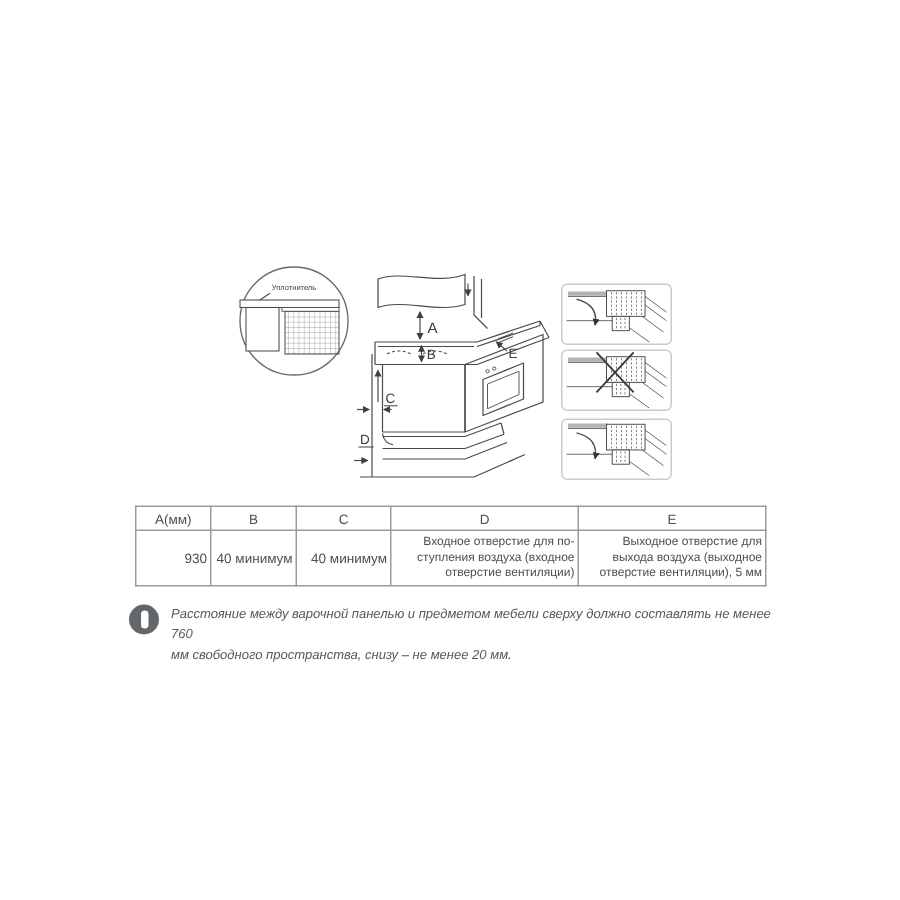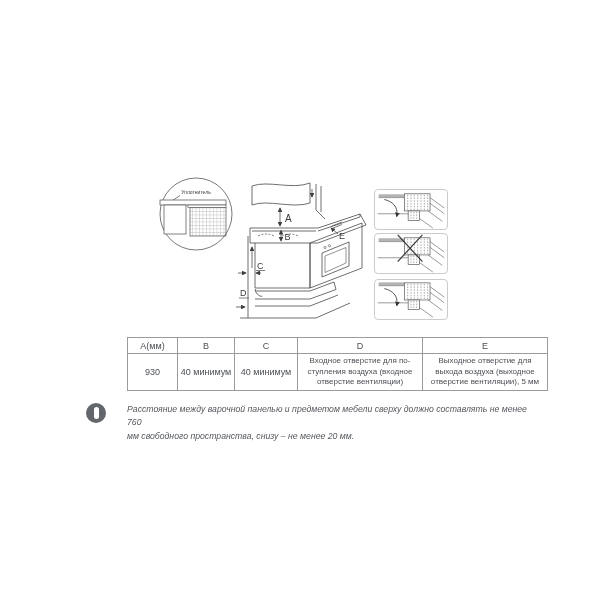--- a/index.html
+++ b/index.html
@@ -5,33 +5,33 @@
   html,body{margin:0;padding:0;background:#fff;}
   .page{position:relative;width:600px;height:600px;background:#ffffff;overflow:hidden;
         font-family:"Liberation Sans",sans-serif;color:#4b4f54;}
   .abs{position:absolute;}
   
   .vent-box{position:absolute;left:374px;width:74px;height:41px;border:1px solid #cbcbcb;
             border-radius:4px;background:#fff;box-sizing:border-box;}
   .vent-box svg{display:block;width:100%;height:100%;}
   
   .clearance-table{position:absolute;left:90px;top:337px;width:420px;border-collapse:collapse;
-                   table-layout:fixed;margin-left:37px;}
+                   table-layout:fixed;}
   .clearance-table th,.clearance-table td{border:1px solid #9b9b9b;text-align:center;
                    vertical-align:middle;padding:1px 2px;font-weight:normal;color:#4b4f54;}
   .clearance-table th{height:13px;font-size:9px;}
-  .clearance-table td{height:34px;font-size:9px;}
+  .clearance-table td{height:34px;font-size:9px;text-align:right;}
   .clearance-table td.small{font-size:8px;line-height:1.3;white-space:pre-line;}
   
   .note-icon{position:absolute;left:86px;top:403px;width:20px;height:20px;border-radius:50%;
              background:#63676c;}
   .note-icon::after{content:"";position:absolute;left:7.5px;top:4px;width:5px;height:12px;
              background:#fff;border-radius:2.5px;}
   .note-text{position:absolute;left:114px;top:403px;width:404px;font-size:8.7px;font-style:italic;
-             color:#55595e;line-height:1.55;white-space:pre-line;margin-left:13px;}
+             color:#55595e;line-height:1.55;white-space:pre-line;}
   svg text{font-family:"Liberation Sans",sans-serif;}
 </style>
 </head>
 <body>
 
 <div class="page">
 
   <svg class="abs" style="left:150px;top:176px" width="92" height="78" viewBox="0 0 92 78">
     <defs>
       <pattern id="gridpat" width="3.5" height="3.5" patternUnits="userSpaceOnUse">

